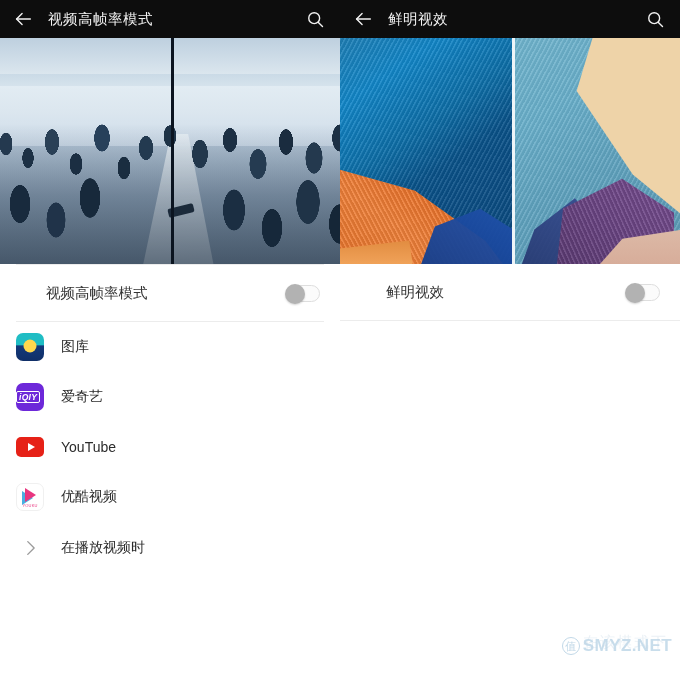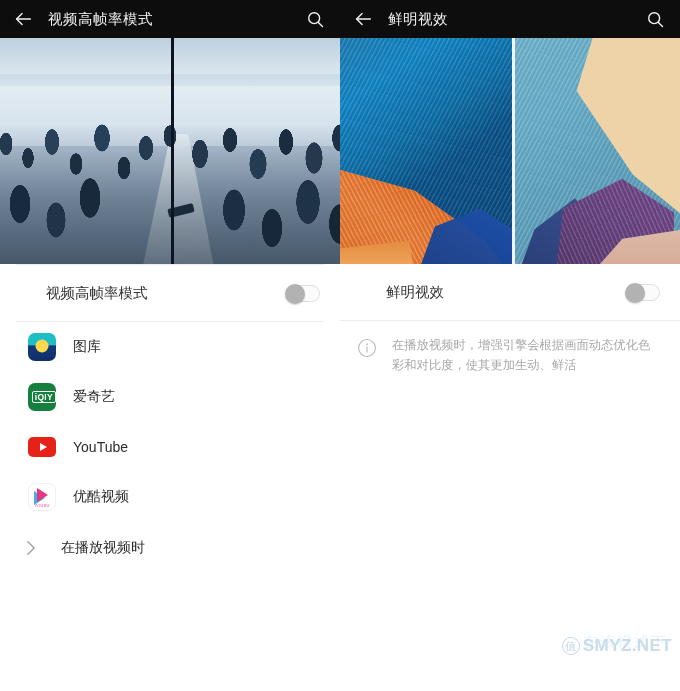--- a/index.html
+++ b/index.html
@@ -187,34 +187,33 @@
   .section-link {
     padding: 14px 0 10px 46px; font-size: 11.5px;
     color: #3b87dd;
   }
   .section-link span {
     border-bottom: 1px solid #3b87dd; padding-bottom: 1px;
   }
   .app-row {
     height: 50px; display: flex; align-items: center;
     padding: 0 20px 0 16px;
-    margin-left: 12px;
   }
   .app-icon {
     width: 28px; height: 28px; flex: 0 0 28px; border-radius: 7px;
     margin-right: 17px; position: relative; overflow: hidden;
   }
   .app-name { font-size: 14px; color: #2b2b2b; }
 
   .ic-gallery { background: linear-gradient(180deg,#1fbdc4 0%, #1fbdc4 44%, #13397a 45%, #102f68 100%); }
   .ic-gallery::after {
     content:""; position:absolute; left:50%; top:46%; transform:translate(-50%,-50%);
     width:13px; height:13px; border-radius:50%; background:#ffd84d;
   }
-  .ic-iqiyi { background:#15803d; display:flex; align-items:center; justify-content:flex-end; }
+  .ic-iqiyi { background:#6d28d9; display:flex; align-items:center; justify-content:flex-start;font-style:italic; }
   .ic-iqiyi .g {
     color:#ffffff; font-size:8.5px; font-weight:bold; letter-spacing:.3px;
     font-family:"Liberation Sans", sans-serif; border:1.3px solid #ffffff;
     border-radius:2px; padding:1px 2px; line-height:1;
   }
   .ic-youtube { background:transparent; border-radius:0; display:flex; align-items:center; justify-content:center; }
   .ic-youtube .box {
     width:28px; height:20px; background:#e62117; border-radius:5px;
     display:flex; align-items:center; justify-content:center;
   }
@@ -390,30 +389,20 @@
 
     <div class="row">
       <div class="row-label">鲜明视效</div>
       <div class="toggle">
         <div class="knob"></div>
       </div>
     </div>
 
     <div class="divider-full"></div>
 
-    <div class="info-row">
-      <div class="info-ico">
-        <svg width="22" height="22" viewBox="0 0 24 24" fill="none" stroke="#b9b9b9" stroke-width="1.2">
-          <circle cx="12" cy="12" r="9.2"></circle>
-          <line x1="12" y1="10.6" x2="12" y2="16.4" stroke-linecap="round"></line>
-          <circle cx="12" cy="7.8" r=".95" fill="#b9b9b9" stroke="none"></circle>
-        </svg>
-      </div>
-      <div class="info-text">在播放视频时，增强引擎会根据画面动态优化色彩和对比度，使其更加生动、鲜活</div>
-    </div>
 
     <div class="watermark">
       <div class="wm-ghost">在该模式下</div>
       <div class="wm-badge">值</div>
       <div class="wm-text">SMYZ.NET</div>
     </div>
 
   </div>
 
 </div>

